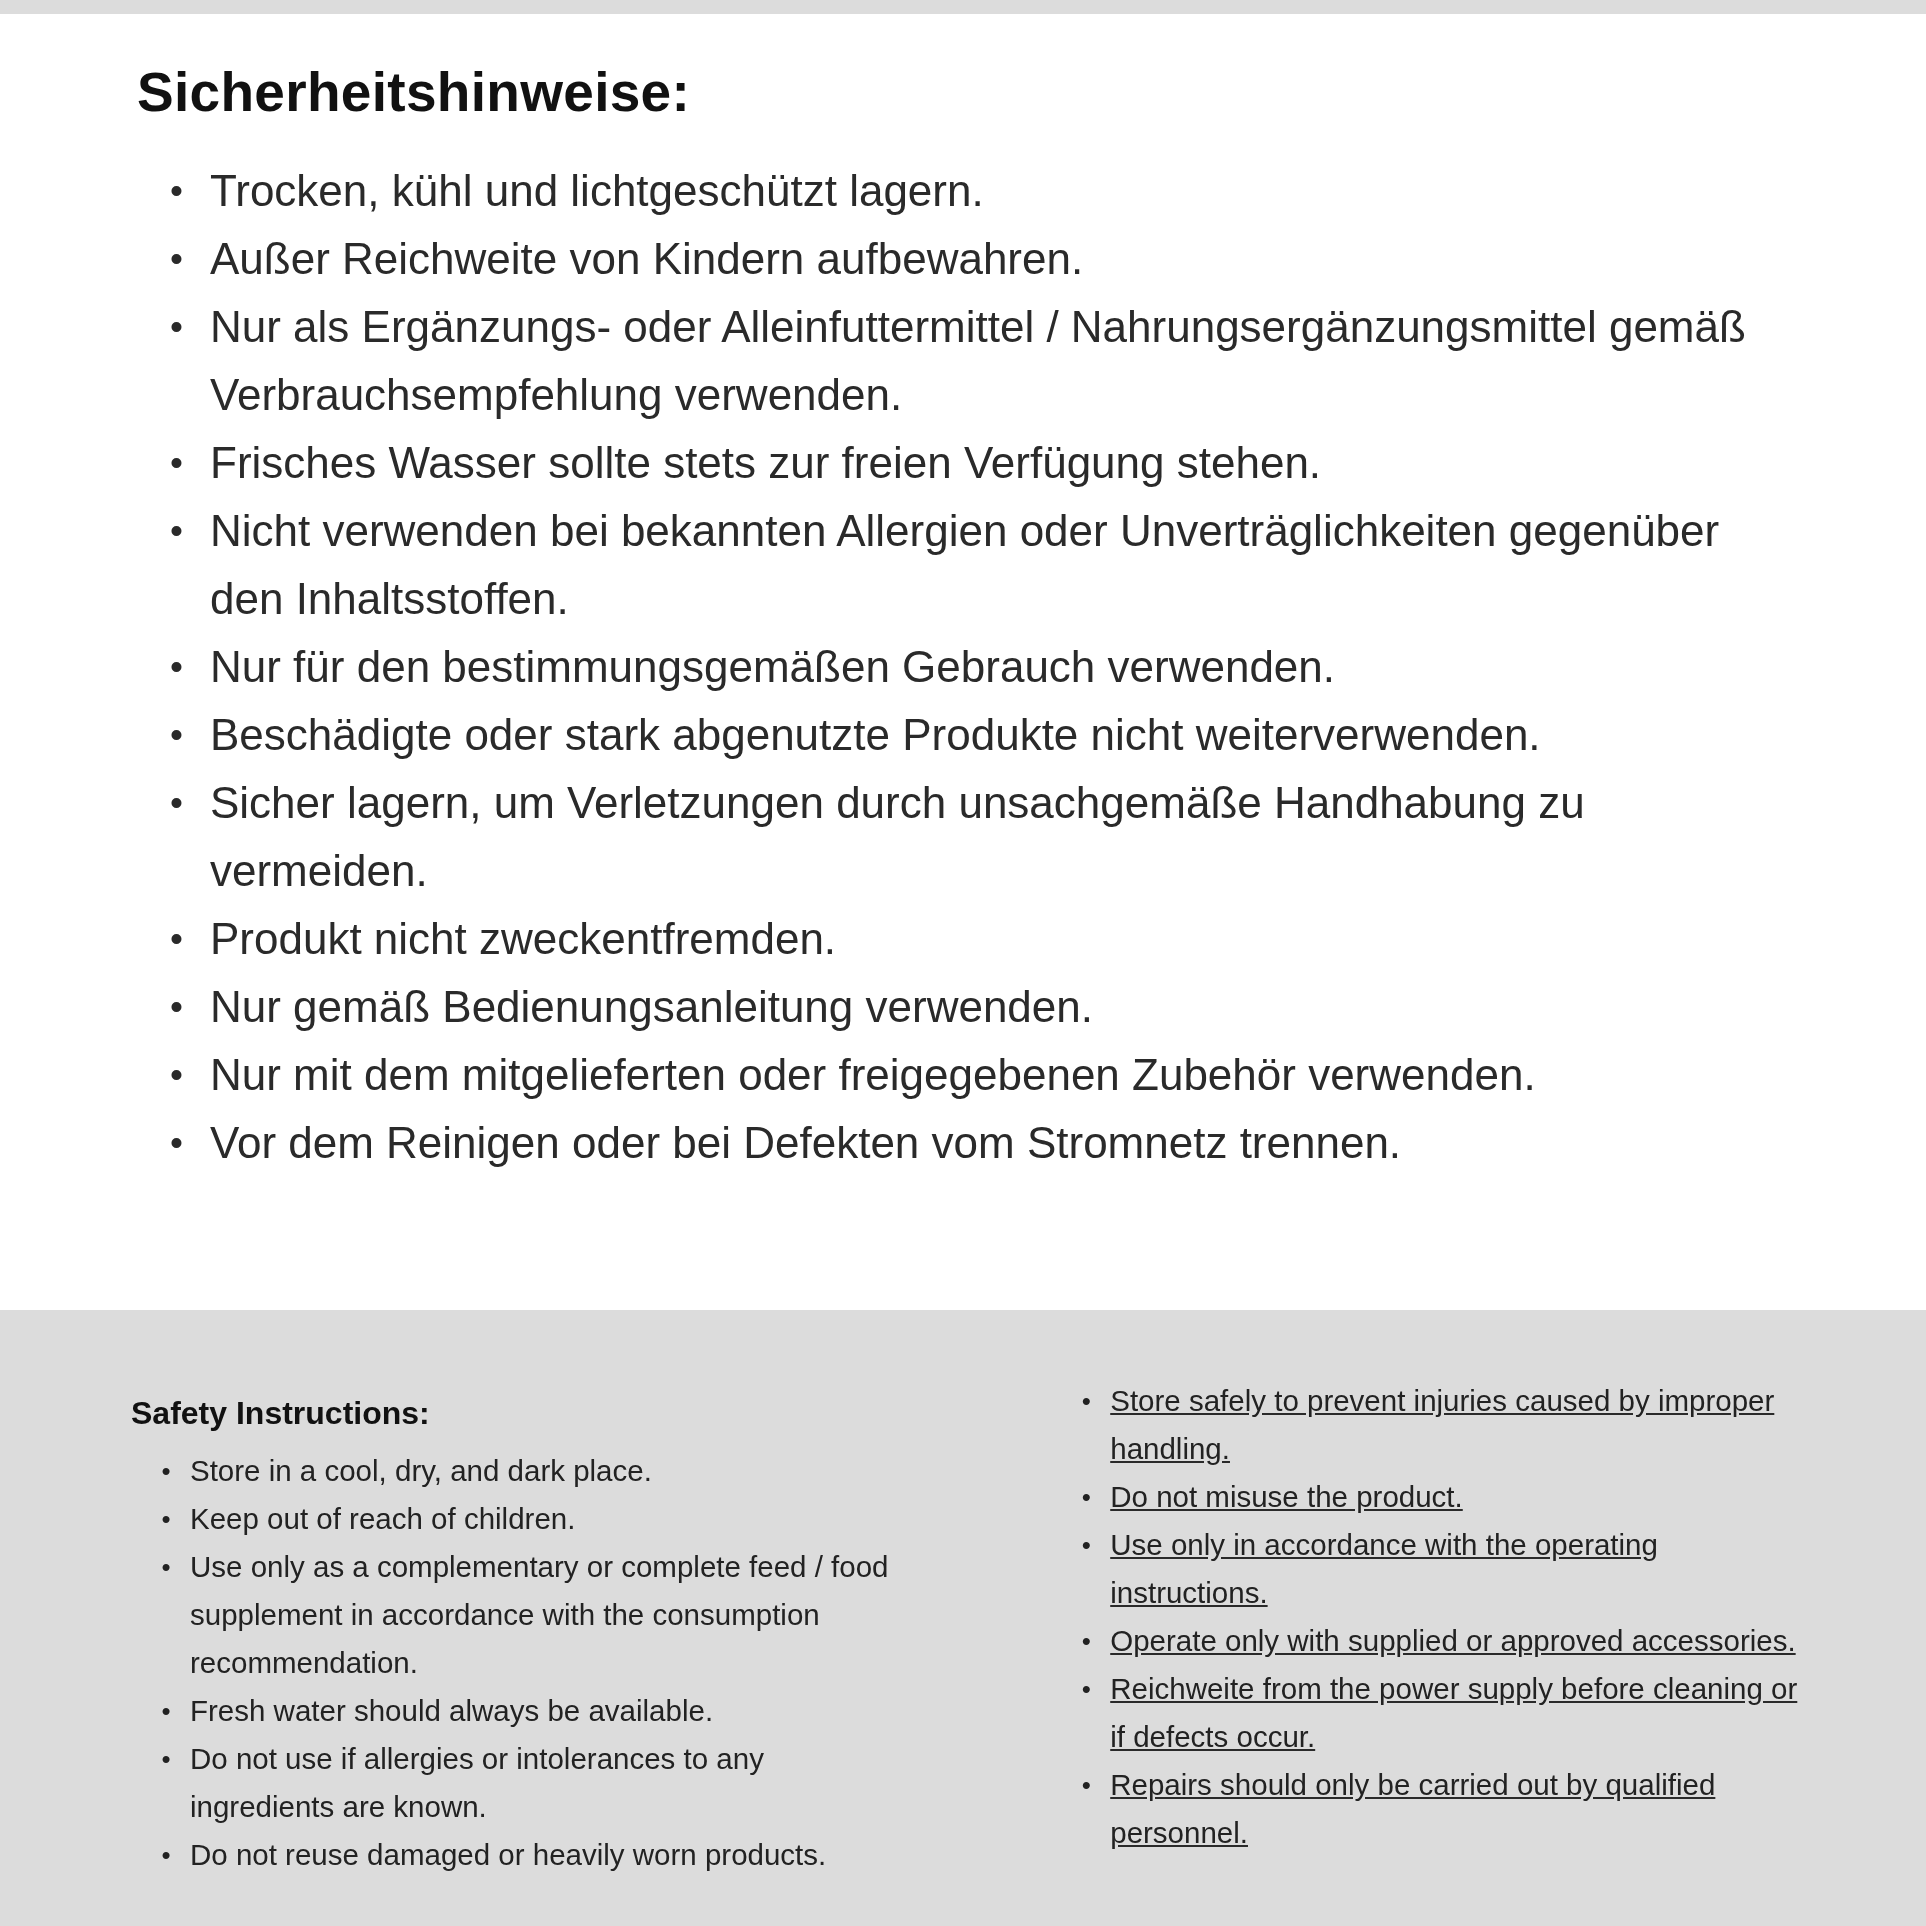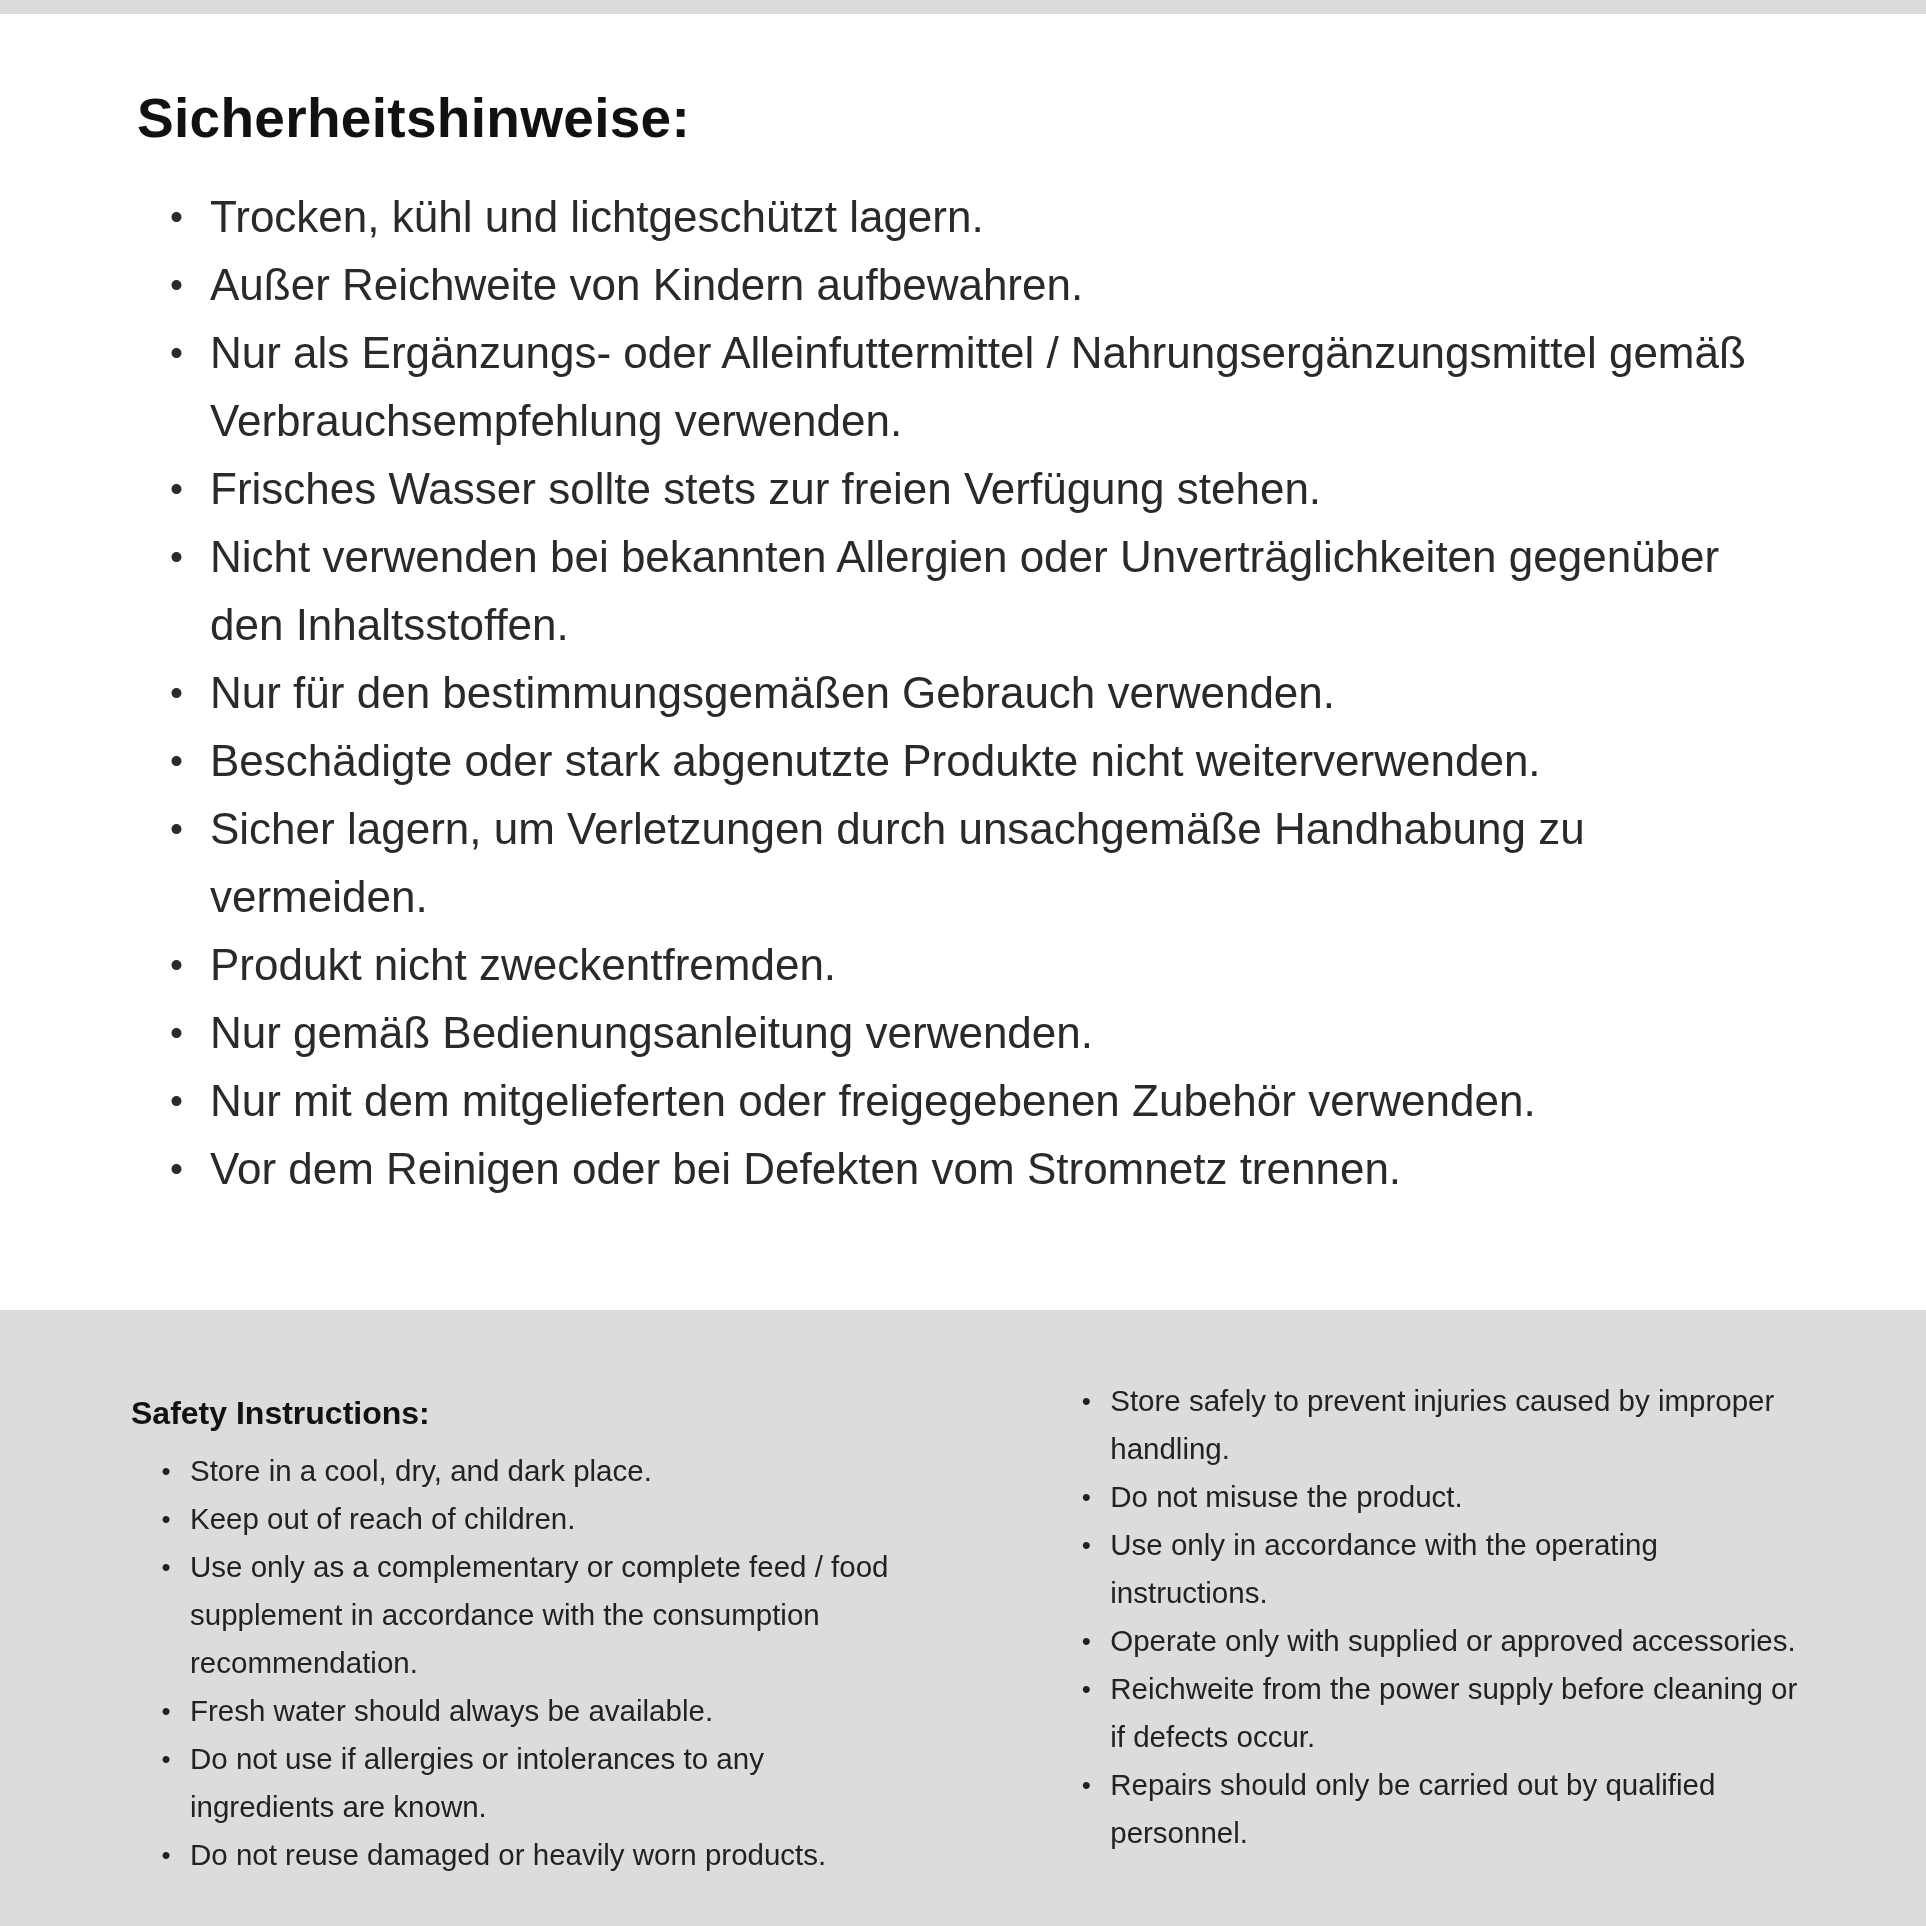--- a/index.html
+++ b/index.html
@@ -21,21 +21,21 @@
     height: 1926px;
   }
   .top-strip {
     flex: 0 0 auto;
     height: 14px;
     background: #dcdcdc;
   }
   
   .german {
     flex: 1 1 auto;
-    padding: 72px 96px 0 137px;
+    padding: 46px 96px 0 137px;
     box-sizing: border-box;
   }
   .german h1 {
     margin: 0 0 33px 0;
     font-size: 55px;
     font-weight: 700;
     color: #111111;
     letter-spacing: 0.3px;
   }
   .german ul {
@@ -72,20 +72,21 @@
   }
   .col {
     box-sizing: border-box;
   }
   .col-left {
     width: 873px;
     margin-top: 18px;
   }
   .col-right {
     width: 770px;
+    text-decoration: underline;
   }
   .english h2 {
     margin: 0 0 15.4px 0;
     font-size: 32px;
     font-weight: 700;
     color: #111111;
   }
   .english ul {
     list-style: none;
     margin: 0;

